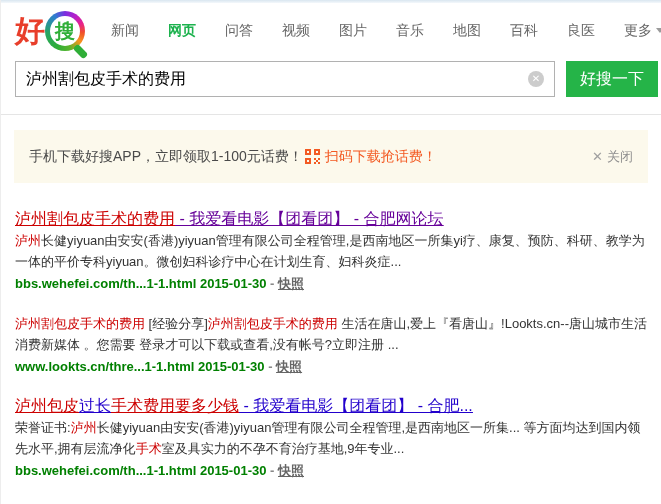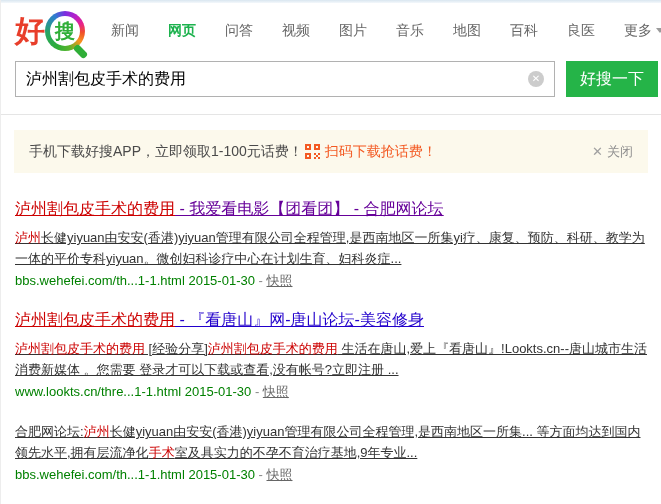--- a/index.html
+++ b/index.html
@@ -24,36 +24,36 @@
   .nav li.active { color:#1db24e; font-weight:bold; }
   .caret { display:inline-block; width:0; height:0; border-left:4px solid transparent; border-right:4px solid transparent; border-top:5px solid #9b9b9b; margin-left:4px; vertical-align:2px; }
 
   .search-row { display:flex; align-items:center; margin-top:8px; }
   .input-wrap { position:relative; width:540px; height:36px; border:1px solid #b1b1b1; background:#fff; }
   .input-wrap input { border:none; outline:none; width:calc(100% - 36px); height:100%; padding-left:10px; font-size:16px; color:#000; font-family:inherit; }
   .clear-btn { position:absolute; right:10px; top:50%; transform:translateY(-50%); width:16px; height:16px; border-radius:50%; background:#ccc; color:#fff; font-size:10px; line-height:16px; text-align:center; cursor:pointer; }
   .search-btn { margin-left:11px; width:92px; height:36px; background:#25b448; color:#fff; border:none; font-size:16px; font-family:Liberation Serif, serif; cursor:pointer; }
 
   
-  .banner { margin:15px 13px 0 13px; height:43px; background:#fcf9ec; display:flex; align-items:center; padding:0 15px; font-size:14px; color:#4a4a4a; }
+  .banner { margin:15px 13px 0 13px; height:53px; background:#fcf9ec; display:flex; align-items:center; padding:0 15px; font-size:14px; color:#4a4a4a; }
   .banner .qr { margin:0 5px 0 2px; flex:0 0 auto; display:block; }
   .banner-link { color:#f35a23; font-weight:normal; cursor:pointer; }
   .banner-close { margin-left:auto; color:#8e8e8e; font-size:13px; cursor:pointer; display:flex; align-items:center; gap:4px; }
   .banner-close .x { font-size:13px; color:#a0a0a0; }
 
   
   .results { padding:26px 0 0 14px; }
   .result { margin-bottom:20px; }
   .title-link { font-size:16px; line-height:20px; text-decoration:underline; cursor:pointer; color:#2200cc; display:inline-block; }
   .title-link span { text-decoration:underline; }
   .title-link .hl { color:#cc0000; }
   .title-link.visited { color:#660099; }
-  .desc { margin-top:8px; width:632px; font-size:13px; line-height:21px; color:#333;text-decoration:underline; }
+  .desc { margin-top:1px; width:632px; font-size:13px; line-height:21px; color:#333; }
   .desc .hl { color:#cc0000; }
-  .meta { margin-top:3px; font-size:13px; }
+  .meta { margin-top:3px; font-size:13px;font-weight:bold; }
   .meta .url, .meta .date { color:#008000; }
   .meta .dash { color:#888; }
   .meta .snapshot { color:#666; text-decoration:underline; cursor:pointer; }
 </style>
 </head>
 <body>
 
 <div class="page">
   <div class="top-strip"></div>
 
@@ -120,32 +120,32 @@
     <div class="desc"><span class="hl">泸州</span><span>长健yiyuan由安安(香港)yiyuan管理有限公司全程管理,是西南地区一所集yi疗、康复、预防、科研、教学为一体的平价专科yiyuan。微创妇科诊疗中心在计划生育、妇科炎症...</span></div>
     <div class="meta">
       <span class="url">bbs.wehefei.com/th...1-1.html </span>
       <span class="date">2015-01-30</span>
       <span class="dash"> - </span>
       <a class="snapshot">快照</a>
     </div>
   </div>
 
   <div class="result">
-    <a class="title-link"><span class="hl">泸州割包皮手术的费用</span><span> - 『看唐山』网-唐山论坛-美容修身</span></a>
     <div class="desc"><span class="hl">泸州割包皮手术的费用</span><span> [经验分享]</span><span class="hl">泸州割包皮手术的费用</span><span> 生活在唐山,爱上『看唐山』!Lookts.cn--唐山城市生活消费新媒体 。您需要 登录才可以下载或查看,没有帐号?立即注册 ...</span></div>
     <div class="meta">
       <span class="url">www.lookts.cn/thre...1-1.html </span>
       <span class="date">2015-01-30</span>
       <span class="dash"> - </span>
       <a class="snapshot">快照</a>
     </div>
   </div>
 
   <div class="result">
-    <div class="desc"><span>合肥网论坛:</span><span class="hl">泸州</span><span>长健yiyuan由安安(香港)yiyuan管理有限公司全程管理,是西南地区一所集... 等方面均达到国内领先水平,拥有层流净化</span><span class="hl">手术</span><span>室及具实力的不孕不育治疗基地,9年专业...</span></div>
+    <a class="title-link"><span class="hl">泸州包皮</span><span>过长</span><span class="hl">手术费用要多少钱</span><span> - 我爱看电影【团看团】 - 合肥...</span></a>
+    <div class="desc"><span>荣誉证书:</span><span class="hl">泸州</span><span>长健yiyuan由安安(香港)yiyuan管理有限公司全程管理,是西南地区一所集... 等方面均达到国内领先水平,拥有层流净化</span><span class="hl">手术</span><span>室及具实力的不孕不育治疗基地,9年专业...</span></div>
     <div class="meta">
       <span class="url">bbs.wehefei.com/th...1-1.html </span>
       <span class="date">2015-01-30</span>
       <span class="dash"> - </span>
       <a class="snapshot">快照</a>
     </div>
   </div>
 </div>
 </div>
 

